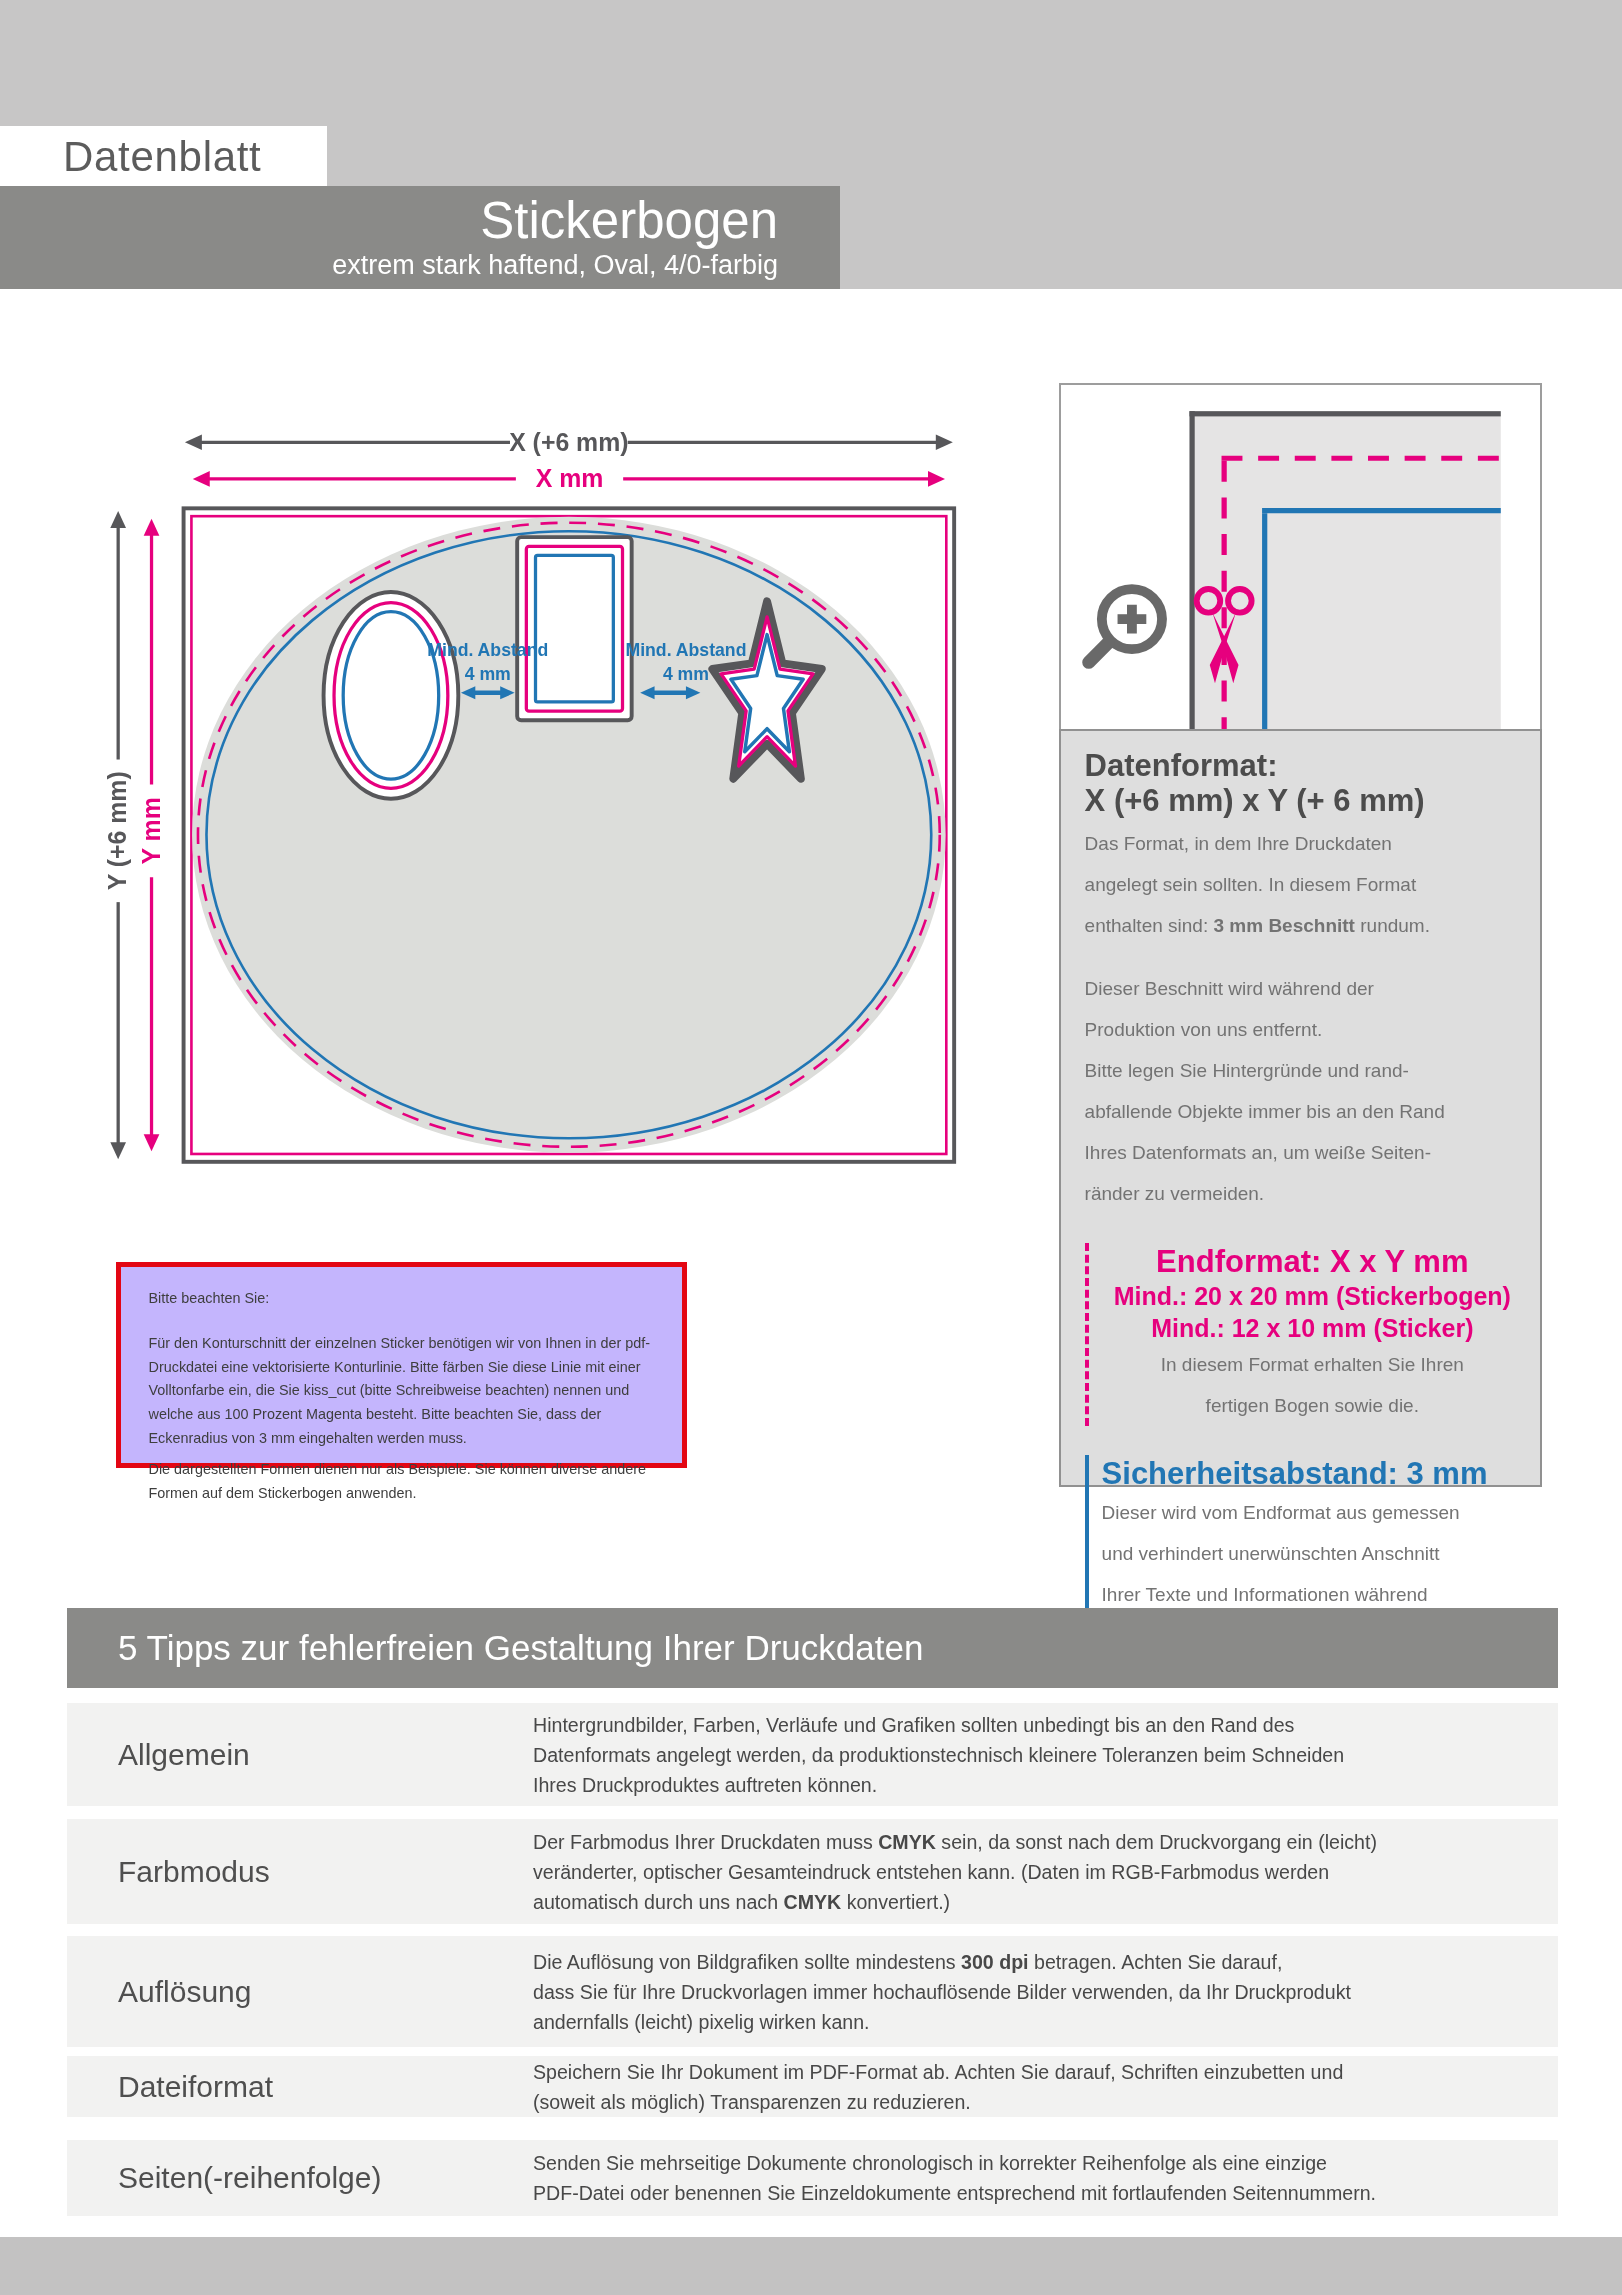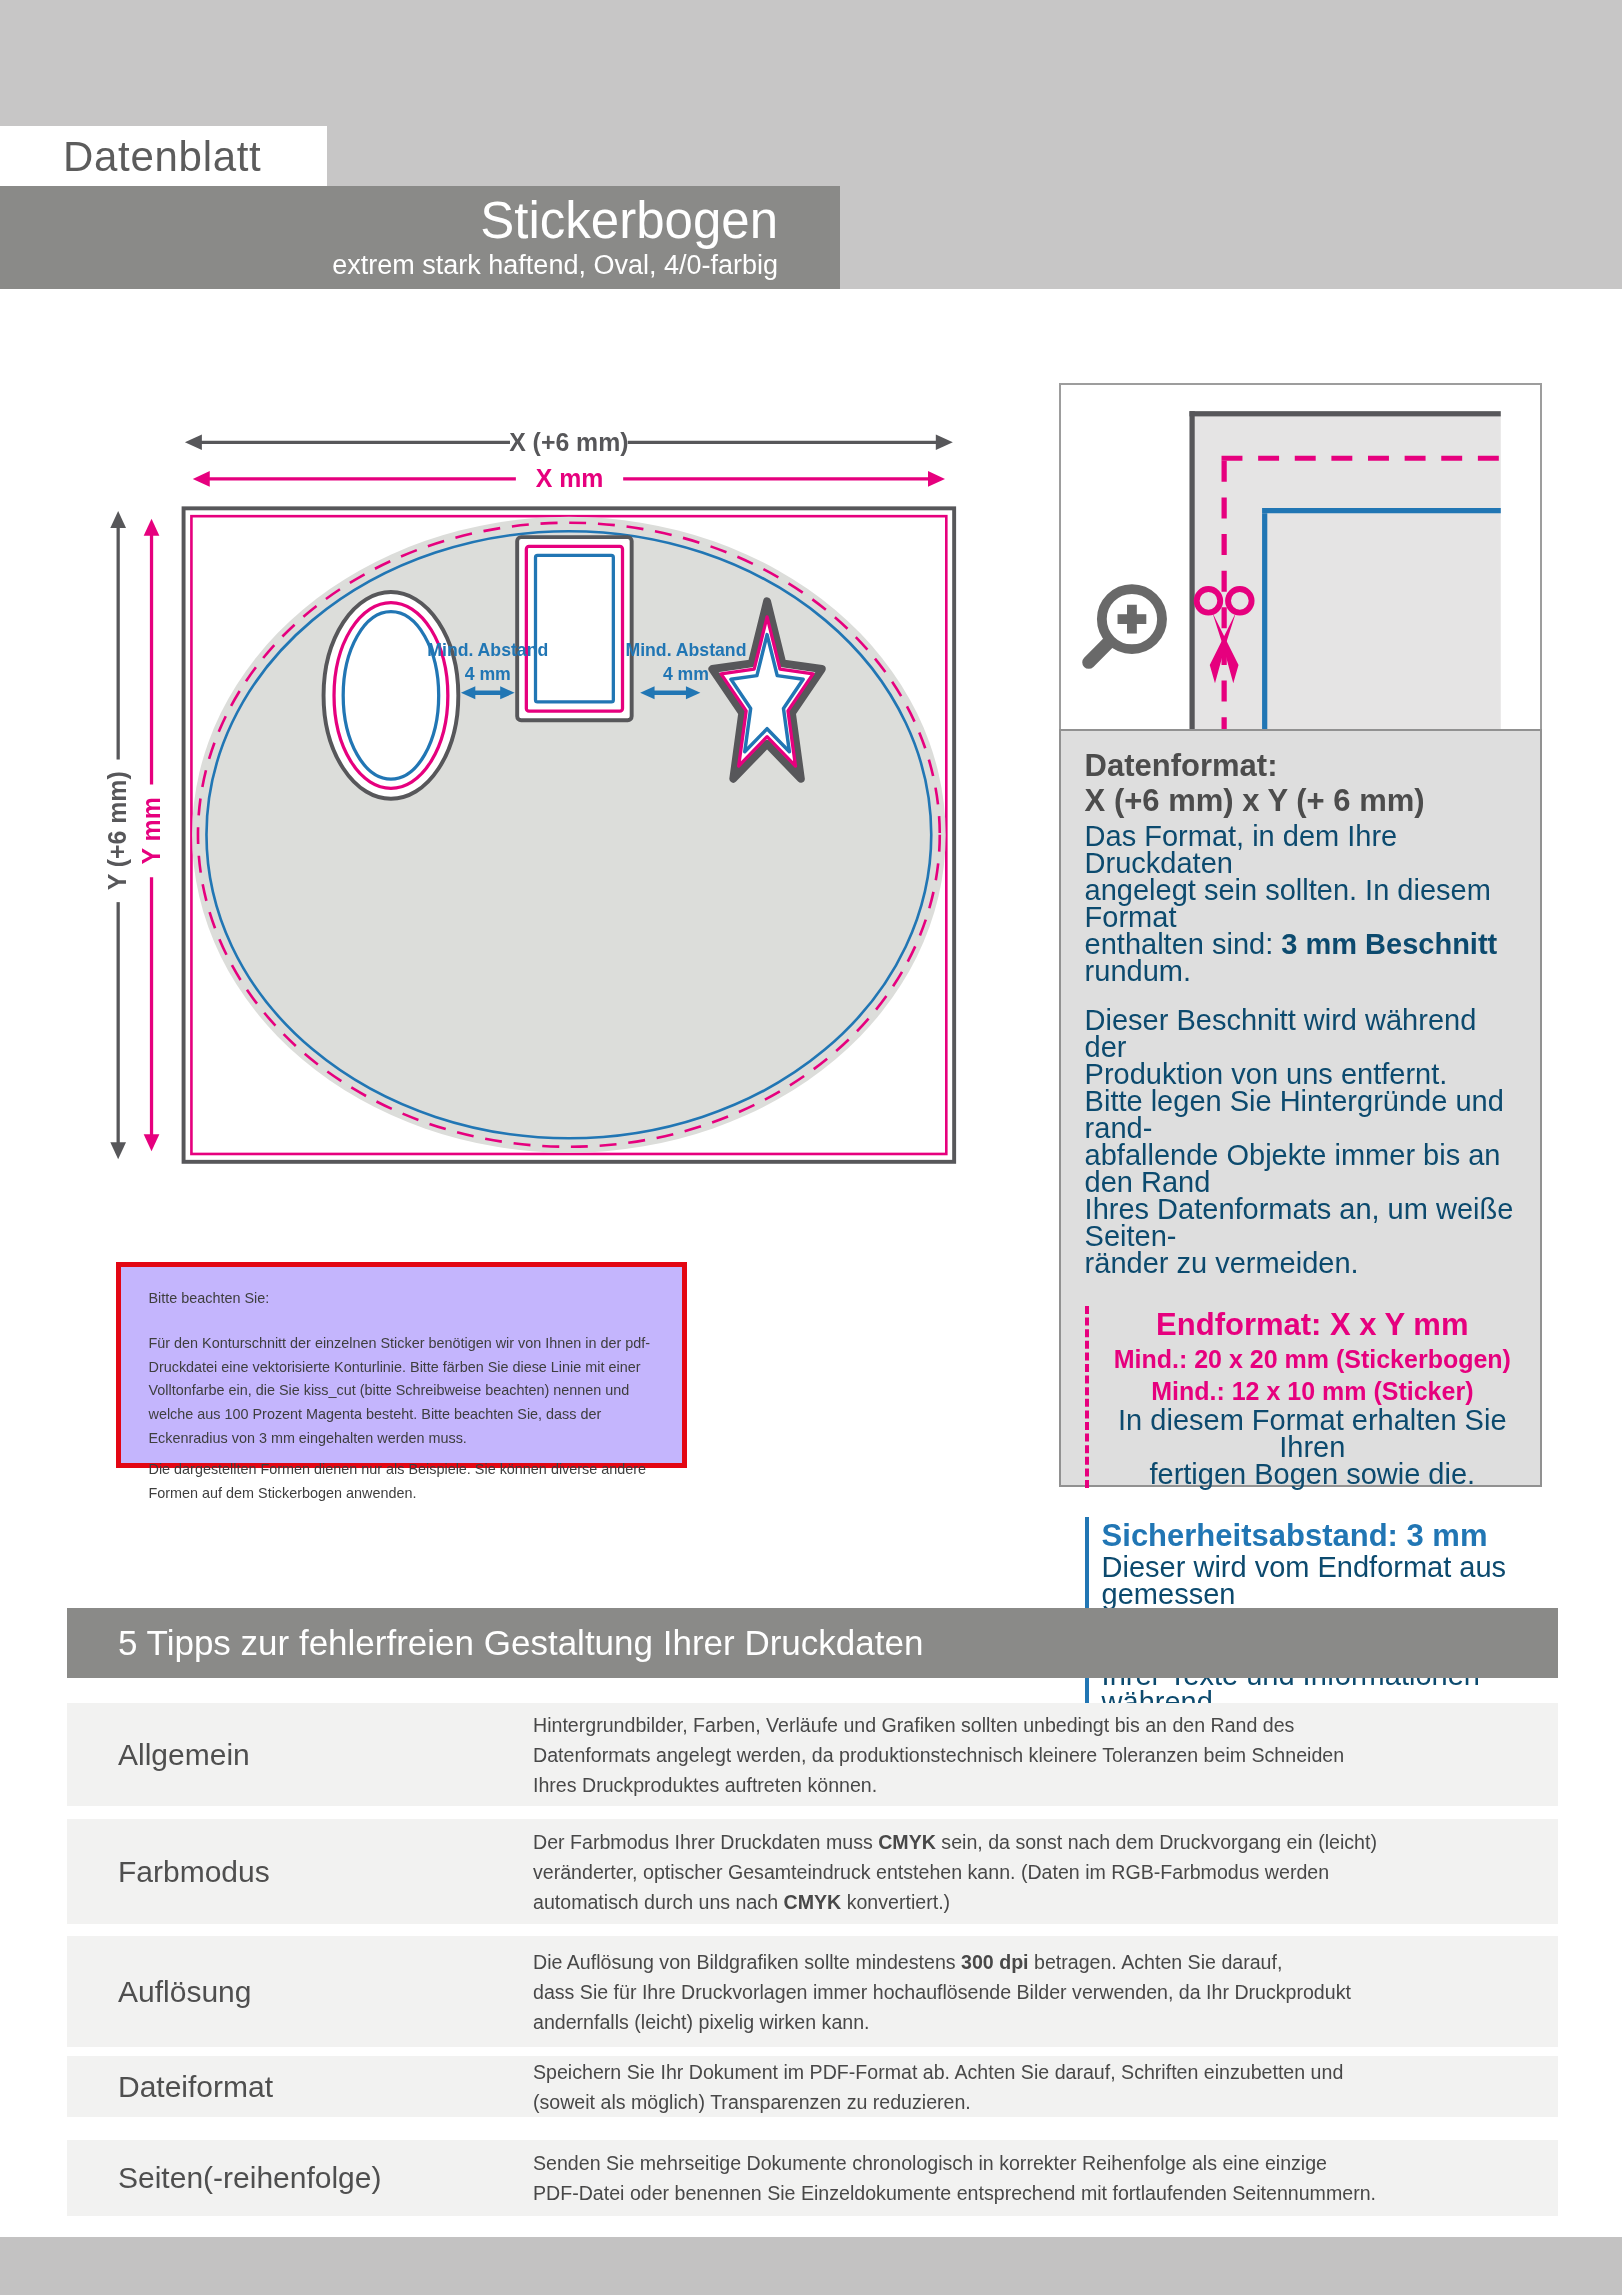--- a/index.html
+++ b/index.html
@@ -26,41 +26,41 @@
 
   
   .detail-box{left:1059px;top:383px;width:483px;height:383px;background:#ffffff;
               border:2.6px solid #9d9d9d;box-sizing:border-box;}
 
   
   .info-panel{left:1059px;top:729px;width:483px;height:758px;background:#dedede;
               border:2px solid #919191;box-sizing:border-box;
               padding:17px 17px 0 23.6px;}
   .info-panel h1{margin:0;font-size:31px;line-height:35px;color:#4c4c4c;}
-  .info-panel p{margin:0;font-size:29px;line-height:27px;color:#0c4a6e;}
+  .info-panel p{margin:0;font-size:19px;line-height:41px;color:#737373;}
   .ip-p1{margin-top:5.2px !important;}
   .ip-p2{margin-top:22px !important;}
   .block{margin-top:29px;padding-left:13px;}
   .block-end{border-left:4.6px dashed #e6007e;text-align:center;}
   .block-sich{border-left:4.6px solid #2176b4;}
   .block h2{margin:0;font-size:31px;line-height:37px;}
   .block .mag{color:#e6007e;}
   .block .blu{color:#2176b4;}
   .block h3{margin:0;font-size:25px;line-height:32px;color:#e6007e;}
   .zwischen{font-size:19.6px !important;font-weight:bold;color:#2176b4 !important;line-height:26px !important;}
 
   
   .note-box{left:116px;top:1262px;width:571px;height:206px;background:#c4b5fd;
             border:5.9px solid #e30613;box-sizing:border-box;padding:19.6px 26px 0 27.5px;}
   .note-box p{margin:0;font-size:14.4px;line-height:23.6px;color:#3e3e3e;}
   .note-intro{margin-bottom:22px !important;}
   .note-b2{margin-top:7.9px !important;}
 
   
-  .tips-banner{left:67px;top:1608px;width:1491px;height:70px;background:#8a8a88;
+  .tips-banner{left:67px;top:1608px;width:1491px;height:80px;background:#8a8a88;
                display:flex;align-items:center;}
   .tips-banner span{margin-left:51px;font-size:35px;color:#ffffff;}
   .tip-row{left:67px;width:1491px;background:#f2f2f1;display:flex;align-items:center;}
   .tip-label{width:466px;box-sizing:border-box;padding-left:51px;font-size:30px;color:#4f4f4f;flex:none;}
   .tip-text{font-size:19.6px;line-height:30px;color:#484848;}
   .tip-text b{font-weight:bold;}
   .r1{top:1703px;height:103px;}
   .r2{top:1819px;height:105px;}
   .r3{top:1936px;height:111px;}
   .r4{top:2056px;height:61px;}

